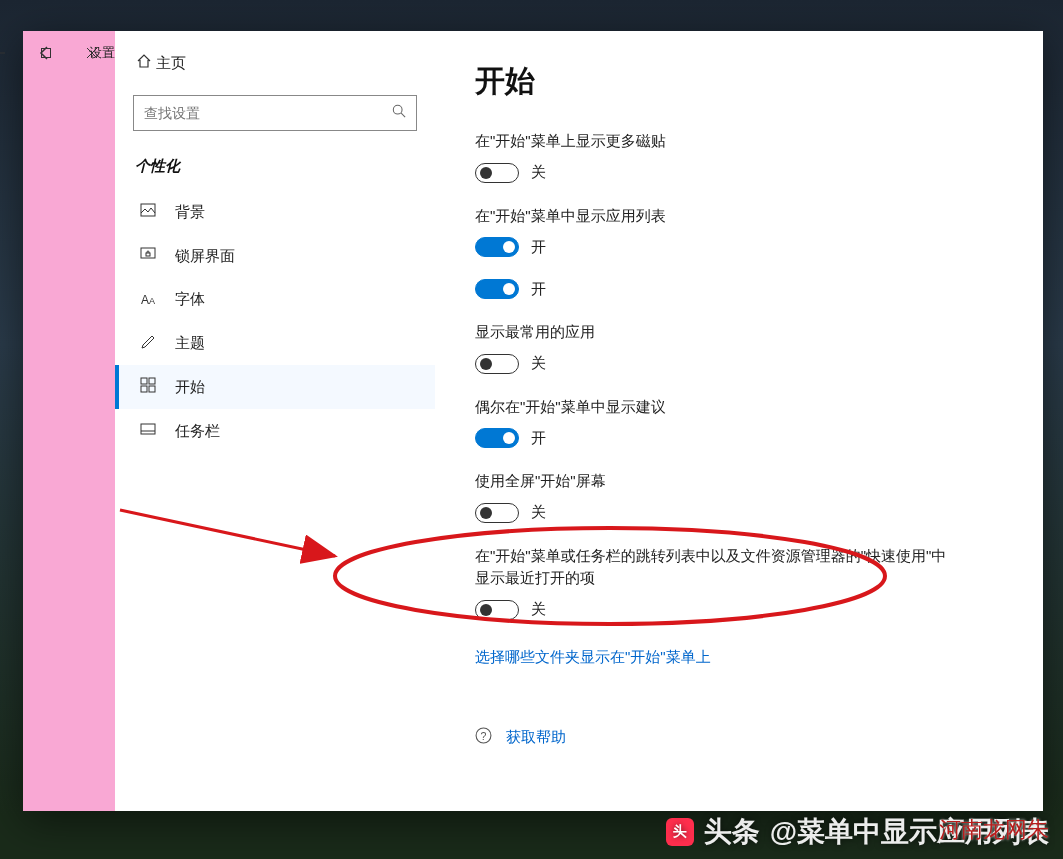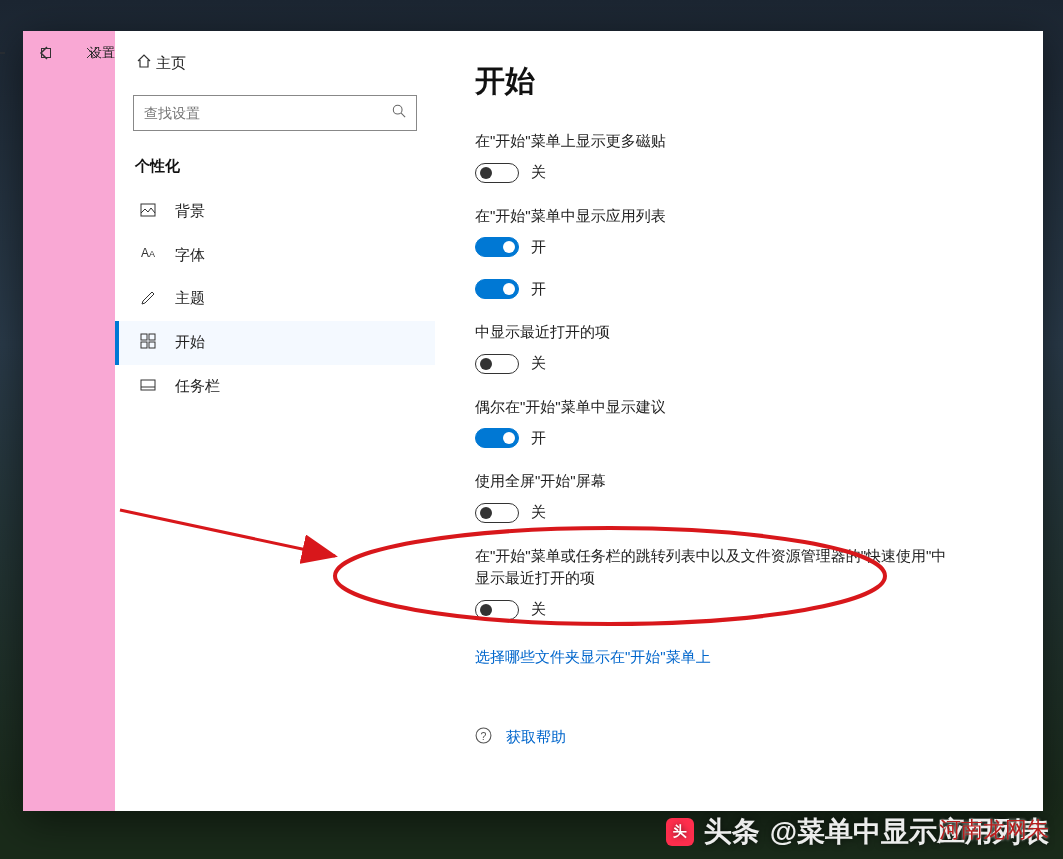--- a/index.html
+++ b/index.html
@@ -51,24 +51,24 @@
     border: 1px solid #888;
     display:flex; align-items:center;
     padding: 12px 10px;
     background:#fff;
   }
   .search-box input {
     flex:1; border:none; outline:none; font-size:14px; background:transparent;
   }
   .nav-section-title {
     padding: 10px 20px 14px;
-    font-size: 15px; font-weight:600; color:#111;
+    font-size: 15px; font-weight:600; color:#111;font-style:italic;
   }
   .nav-item {
-    display:flex; gap:18px;
+    display:flex; align-items:center; gap:18px;
     padding: 12px 20px;
     font-size:15px; color:#222; cursor:pointer;
     border-left: 4px solid transparent;
   }
   .nav-item.active { border-left-color:#0078d4; background:#f4f9ff; }
   .nav-icon { width:18px; text-align:center; color:#333; font-size:16px; }
   .main {
     flex:1; background:#fff; padding: 30px 40px; overflow:auto;
     position: relative;
   }
@@ -167,20 +167,30 @@
       <div class="nav-item">
         <span class="nav-icon">
           <svg width="16" height="16" viewBox="0 0 16 16">
               <rect x="1" y="2" width="14" height="12" stroke="#333" fill="none"></rect>
               <path d="M1 11 L5 7 L8 10 L11 6 L15 11" stroke="#333" fill="none"></path>
             </svg>
         </span>
         <span>背景</span>
       </div>
       <div class="nav-item">
+        <span class="nav-icon">
+          <svg width="16" height="16" viewBox="0 0 16 16">
+              <rect x="1" y="2" width="14" height="10" stroke="#333" fill="none"></rect>
+              <rect x="6" y="7" width="4" height="3" stroke="#333" fill="none"></rect>
+              <path d="M7 7V6a1 1 0 0 1 2 0v1" stroke="#333" fill="none"></path>
+            </svg>
+        </span>
+        <span>锁屏界面</span>
+      </div>
+      <div class="nav-item">
         <span class="nav-icon" style="font-size:12px;">A<span style="font-size:9px;">A</span></span>
         <span>字体</span>
       </div>
       <div class="nav-item">
         <span class="nav-icon">
           <svg width="16" height="16" viewBox="0 0 16 16">
               <path d="M3 12 L12 3 L14 5 L5 14 L2 15 Z" stroke="#333" fill="none"></path>
             </svg>
         </span>
         <span>主题</span>
@@ -233,21 +243,21 @@
       <div class="setting-block">
         <div class="toggle-row">
           <div class="toggle on">
               <div class="knob"></div>
             </div>
           <span class="toggle-state">开</span>
         </div>
       </div>
 
       <div class="setting-block">
-        <div class="setting-label">中显示最近打开的项</div>
+        <div class="setting-label">显示最常用的应用</div>
         <div class="toggle-row">
           <div class="toggle">
               <div class="knob"></div>
             </div>
           <span class="toggle-state">关</span>
         </div>
       </div>
 
       <div class="setting-block">
         <div class="setting-label">偶尔在"开始"菜单中显示建议</div>

